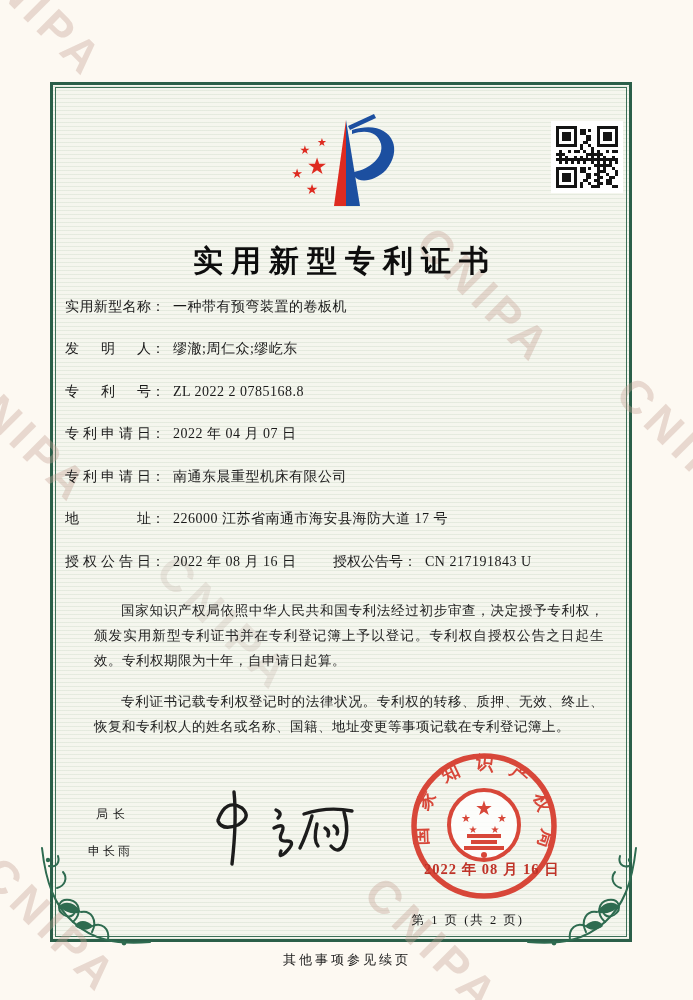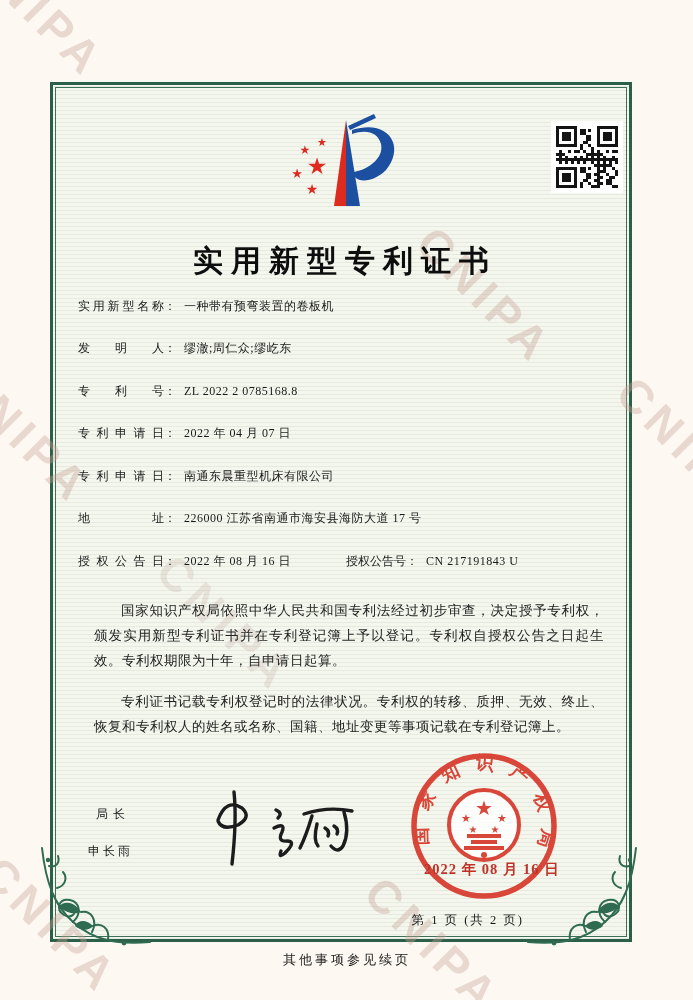--- a/index.html
+++ b/index.html
@@ -36,21 +36,21 @@
   
   .cert-no{position:absolute;left:76px;top:121px;font-size:14px;letter-spacing:3px;}
   .logo{position:absolute;left:282px;top:114px;width:150px;height:102px;}
   .qr{position:absolute;left:551px;top:121px;width:72px;height:72px;background:#fff;padding:5px;box-sizing:border-box;}
   .title{
     position:absolute;left:50px;top:219px;width:582px;text-align:center;
     font-size:30px;font-weight:bold;letter-spacing:8px;padding-left:8px;box-sizing:border-box;
     font-family:"Liberation Serif", serif;color:#0d0d0d;margin-top:22px;
   }
   
-  .field-row{position:absolute;left:78px;width:545px;font-size:12px;white-space:nowrap;}
+  .field-row{position:absolute;left:65px;width:545px;font-size:14px;white-space:nowrap;}
   .flabel{
     display:inline-block;width:86px;vertical-align:top;
     text-align:justify;text-align-last:justify;
   }
   .fcolon{display:inline-block;margin-right:8px;}
   .fvalue{letter-spacing:0.5px;}
   .grant-pub{position:absolute;left:268px;top:0;}
   
   .law{position:absolute;left:78px;top:582px;width:542px;}
   .law p{

